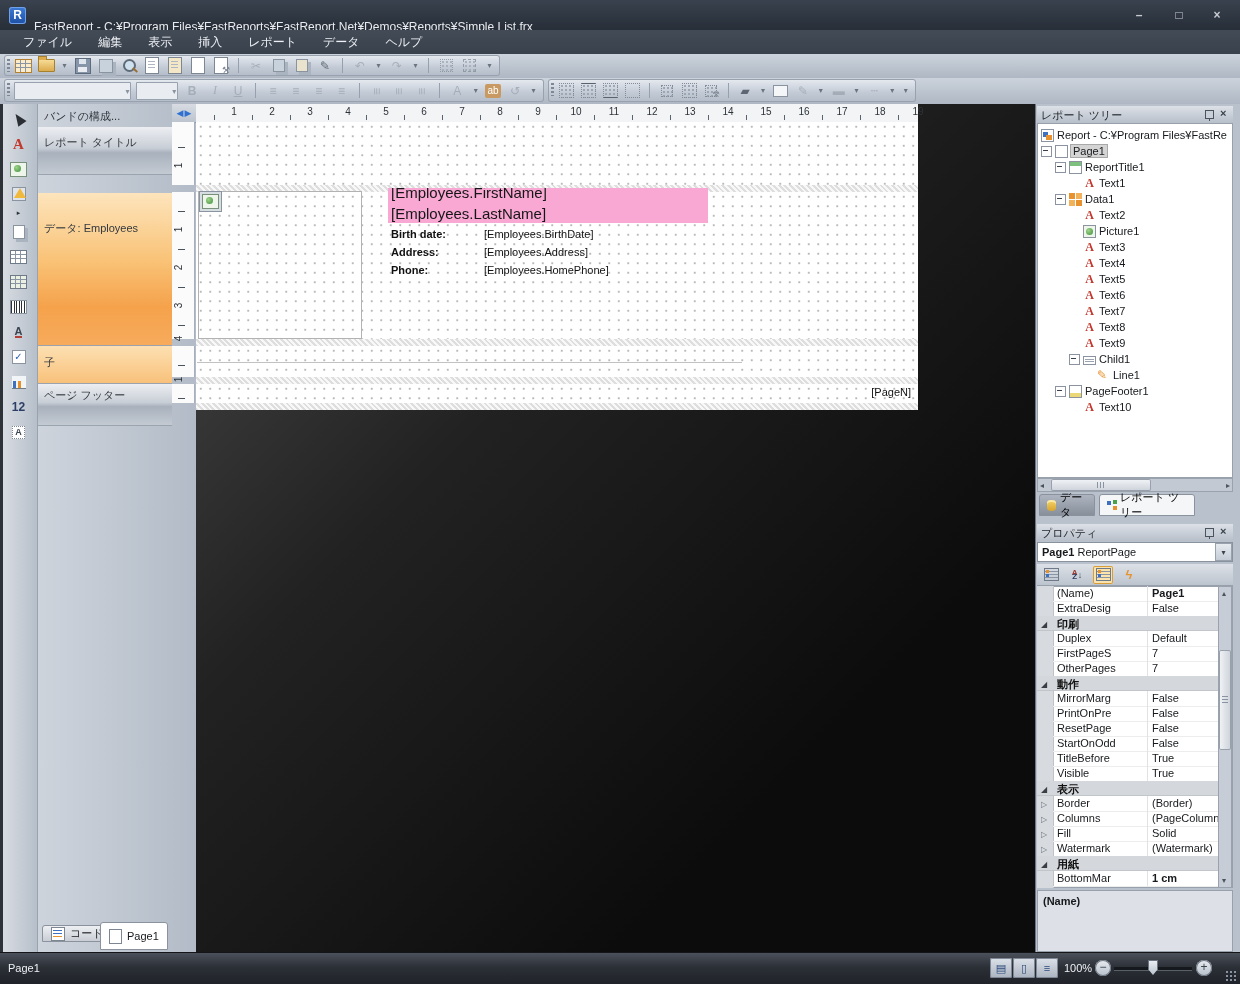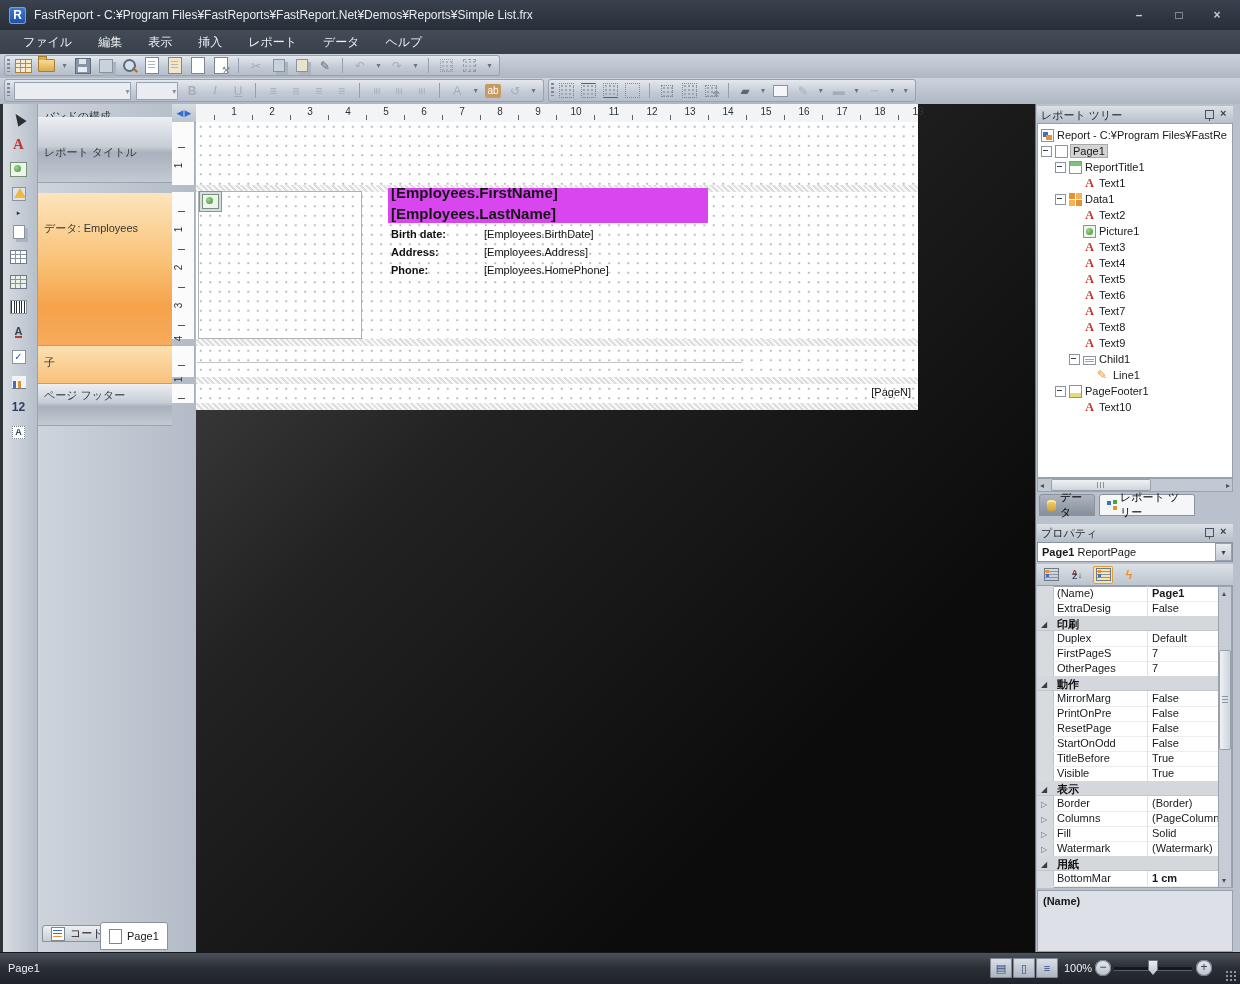--- a/index.html
+++ b/index.html
@@ -1,21 +1,21 @@
 <!DOCTYPE html>
 <html><head>
 <meta charset="utf-8">
 <style>
   html,body{margin:0;padding:0;background:#000;}
   .app{position:relative;width:1240px;height:984px;background:#101214;font-family:"Liberation Sans","DejaVu Sans",sans-serif;overflow:hidden;box-shadow:inset 0 0 0 2px #14161a;}
   .abs{position:absolute;}
   
   .titlebar{left:0;top:0;width:1240px;height:30px;background:linear-gradient(#39424e,#272e38);color:#e8ebef;font-size:12px;}
   .fr-logo{left:9px;top:7px;width:17px;height:17px;border-radius:3px;background:linear-gradient(#3e7bd6,#1d4fa4);color:#fff;font-weight:bold;font-size:12px;text-align:center;line-height:17px;box-shadow:inset 0 0 0 1px #6fa0e8;}
-  .title-text{left:34px;top:8px;white-space:nowrap;}
+  .title-text{left:34px;top:20px;white-space:nowrap;}
   .winbtn{top:9px;width:26px;height:14px;color:#c8ccd2;font-size:12px;font-weight:bold;text-align:center;line-height:13px;}
   .menubar{left:0;top:30px;width:1240px;height:24px;background:linear-gradient(#434b57,#39414c);display:flex;align-items:center;padding-left:12px;gap:4px;box-sizing:border-box;}
   .menu-item{color:#eef0f4;font-size:12px;padding:3px 11px;border-radius:2px;}
   
   .tbrow{left:0;width:1240px;background:linear-gradient(#ccd3dc,#aeb7c3);border-bottom:1px solid #8d96a3;}
   .tb1{top:54px;height:24px;}
   .tb2{top:78px;height:26px;}
   .island{position:absolute;top:1px;height:21px;border-radius:3px;background:linear-gradient(#e7ebf1,#c2cad5 60%,#b3bcc8);box-shadow:inset 0 0 0 1px #98a1ae;display:flex;align-items:center;padding:0 6px 0 10px;gap:5px;box-sizing:border-box;}
   .grip{position:absolute;left:3px;top:4px;width:3px;height:13px;background:repeating-linear-gradient(#7e8794 0 2px,transparent 2px 4px);}
   .vsep{width:1px;height:15px;background:#97a0ad;margin:0 3px;}
@@ -71,21 +71,21 @@
   .vnum{left:176px;font-size:10px;color:#2e3338;transform:rotate(-90deg);}
   .page-band{left:196px;width:722px;background:#fff;background-image:radial-gradient(circle,#b9b9b9 .7px,transparent .8px);background-size:9.5px 9.5px;}
   .hatch{left:196px;width:722px;height:7px;background:repeating-linear-gradient(45deg,#dedede 0 2px,#f8f8f8 2px 4px);}
   
   .obj{position:absolute;font-size:11px;color:#111;}
   .obj b.c{position:absolute;width:6px;height:6px;border:0 solid #2e2e2e;}
   .c.tl{left:-1px;top:-1px;border-left-width:1px;border-top-width:1px;}
   .c.tr{right:-1px;top:-1px;border-right-width:1px;border-top-width:1px;}
   .c.bl{left:-1px;bottom:-1px;border-left-width:1px;border-bottom-width:1px;}
   .c.br{right:-1px;bottom:-1px;border-right-width:1px;border-bottom-width:1px;}
-  .bigfield{background:#d946ef;font-size:15px;line-height:20px;overflow:hidden;white-space:nowrap;color:#161616;font-weight:bold;}
+  .bigfield{background:#f9a8d4;font-size:15px;line-height:20px;overflow:hidden;white-space:nowrap;color:#161616;}
   
   .dock{left:1035px;top:104px;width:205px;height:848px;background:#b9c1cd;border-left:1px solid #6d7682;box-sizing:border-box;}
   .panel-hdr{left:1037px;width:196px;height:17px;background:linear-gradient(#dde1e7,#b7bfca);font-size:11px;color:#23272c;padding:2px 4px;box-sizing:border-box;}
   .pin{position:absolute;top:4px;width:7px;height:7px;border:1px solid #4a525c;background:#c9cfd8;}
   .pin::after{content:"";position:absolute;left:3px;top:7px;width:1px;height:3px;background:#4a525c;}
   .hx{position:absolute;top:1px;font-size:11px;color:#3a424c;font-weight:bold;}
   .tree-body{left:1037px;top:123px;width:196px;height:355px;background:#fff;box-shadow:inset 0 0 0 1px #98a1ab;font-size:11px;color:#17191c;overflow:hidden;}
   .trow{position:absolute;height:16px;display:flex;align-items:center;gap:3px;white-space:nowrap;}
   .exp{width:9px;height:9px;background:#fff;border:1px solid #8b93a0;position:relative;flex:0 0 9px;}
   .exp::before{content:"";position:absolute;left:1px;top:3px;width:5px;height:1px;background:#3a4048;}
@@ -336,21 +336,21 @@
     <div class="tbx">
         <div class="ic-chart"></div>
       </div>
     <div class="tbx num12">12</div>
     <div class="tbx">
         <span class="acell">A</span>
       </div>
   </div>
 
   <div class="abs bands-hdr">バンドの構成...</div>
-  <div class="abs band-blk blk-gray" style="top:117px;height:66px;padding-top:28px">レポート タイトル</div>
+  <div class="abs band-blk blk-gray" style="top:127px;height:48px;padding-top:8px">レポート タイトル</div>
   <div class="abs band-blk blk-orange" style="top:193px;height:153px;padding-top:28px">データ: Employees</div>
   <div class="abs band-blk blk-orange2" style="top:346px;height:38px;padding-top:9px">子</div>
   <div class="abs band-blk blk-gray" style="top:384px;height:42px">ページ フッター</div>
 
   <div class="abs rcorner">
       <span>◀</span>
       <span>▶</span>
     </div>
   <div class="abs hruler">
     <div class="tks"></div>

